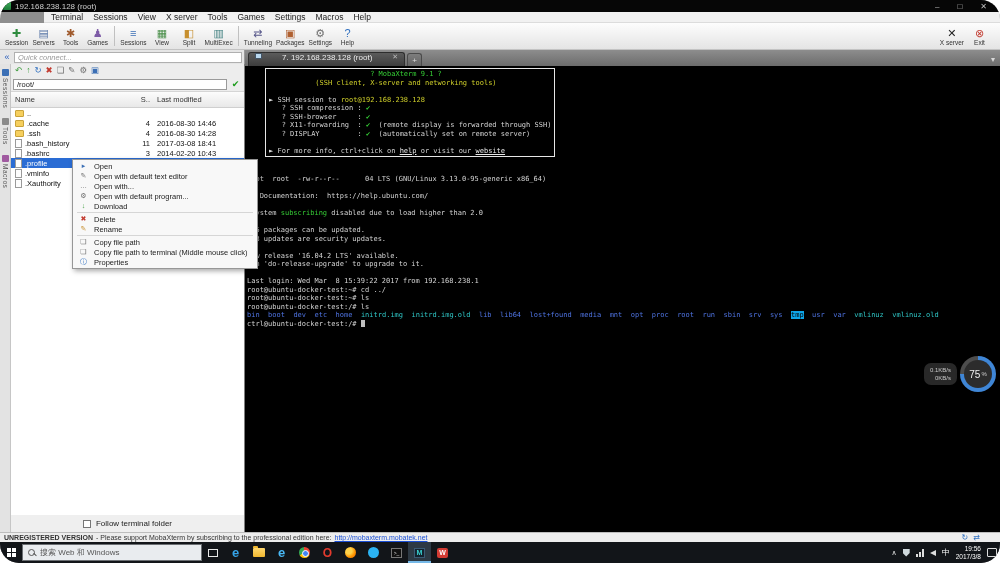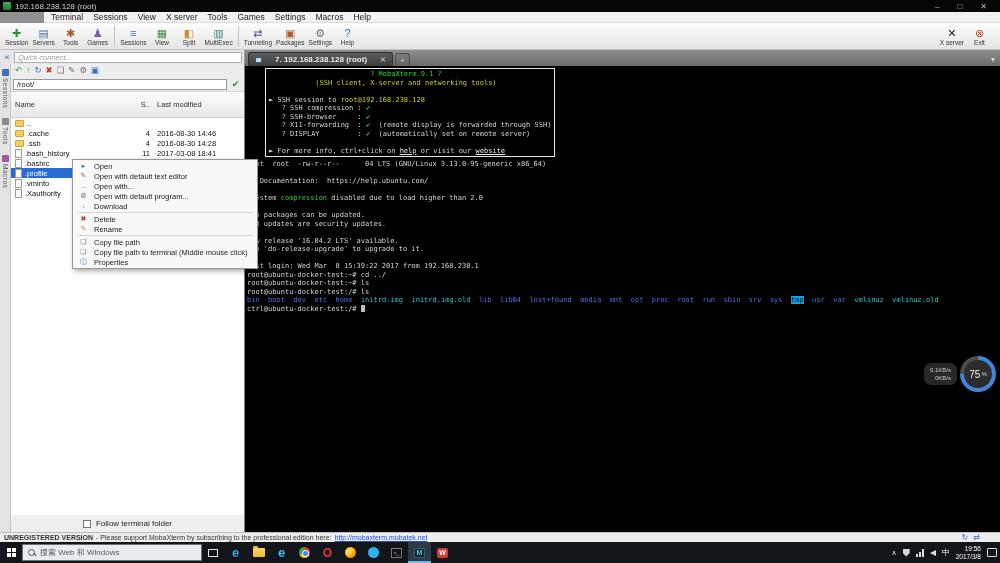--- a/index.html
+++ b/index.html
@@ -1,18 +1,18 @@
 <!DOCTYPE html>
 <html><head>
 <meta charset="utf-8">
 <style>
   *{margin:0;padding:0;box-sizing:border-box;}
   html,body{width:1000px;height:563px;}
   body{font-family:"Liberation Sans",sans-serif;overflow:hidden;}
-  #app{position:relative;width:1000px;height:563px;background:#8f8f8f;overflow:hidden;}
+  #app{position:relative;width:1000px;height:563px;background:#8f8f8f;overflow:hidden;border-radius:19px;}
 
   
   #titlebar{position:absolute;left:0;top:0;width:1000px;height:12px;background:#060606;color:#cfcfcf;
     font-size:8px;display:flex;align-items:center;padding:0 3px;gap:4px;}
   .app-ico{width:8px;height:8px;background:linear-gradient(#3fae5a,#1c7a38);border-radius:1px;}
   #win-controls{margin-left:auto;display:flex;gap:18px;padding-right:10px;color:#bdbdbd;font-size:8px;}
   .wbtn{cursor:default;}
 
   
   #menubar{position:absolute;left:0;top:12px;width:1000px;height:11px;background:#f1f1f1;border-bottom:1px solid #dcdcdc;
@@ -44,21 +44,21 @@
   .vlabel{writing-mode:vertical-rl;font-size:6.5px;color:#555;letter-spacing:.5px;}
 
   
   #filepanel{position:absolute;left:11px;top:64px;width:234px;height:468px;background:#f4f4f4;border-right:1px solid #7f7f7f;
     display:flex;flex-direction:column;}
   #fp-toolbar{height:13px;display:flex;align-items:center;gap:4px;padding:0 4px;background:#ededed;}
   .fp-icon{font-size:8.5px;line-height:9px;}
   #fp-pathrow{height:14px;display:flex;align-items:center;gap:2px;padding:0 2px;background:#ededed;}
   #fp-path{flex:1;height:11px;border:1px solid #9a9a9a;background:#fff;font-size:7.5px;color:#222;display:flex;align-items:center;padding:0 3px;}
   #fp-go{width:13px;text-align:center;color:#1f9d1f;font-size:9px;line-height:11px;}
-  #fp-headers{height:27px;display:flex;align-items:center;background:linear-gradient(#fcfcfc,#e8e8e8);
+  #fp-headers{height:17px;display:flex;align-items:center;background:linear-gradient(#fcfcfc,#e8e8e8);
     border-top:1px solid #d5d5d5;border-bottom:1px solid #cfcfcf;font-size:7.5px;color:#333;}
   .col-name{width:112px;padding-left:4px;}
   .col-size{width:30px;text-align:right;padding-right:3px;}
   .col-mod{flex:1;padding-left:4px;}
   #file-list{flex:1;background:#fff;overflow:hidden;font-size:7.5px;color:#111;}
   .frow{height:10px;display:flex;align-items:center;}
   .frow.selected{background:#2a6cd4;color:#fff;}
   .fname{width:112px;display:flex;align-items:center;gap:3px;padding-left:4px;overflow:hidden;white-space:nowrap;}
   .fsize{width:30px;text-align:right;padding-right:3px;}
   .fmod{flex:1;padding-left:4px;white-space:nowrap;}
@@ -70,33 +70,33 @@
   
   #ctxmenu{position:absolute;left:72px;top:159px;width:186px;background:#f8f8f8;border:1px solid #979797;
     box-shadow:2px 2px 5px rgba(0,0,0,.35);padding:1px;font-size:7.5px;color:#222;z-index:60;}
   .cmi{height:10px;display:flex;align-items:center;padding-left:20px;position:relative;white-space:nowrap;}
   .cicon{position:absolute;left:3px;width:13px;text-align:center;font-size:7px;line-height:10px;}
   .csep{height:1px;background:#d6d6d6;margin:1px 3px;}
 
   
   #tabbar{position:absolute;left:245px;top:50px;width:755px;height:16px;background:linear-gradient(#8d8d8d,#6c6c6c);
     display:flex;align-items:flex-end;padding-left:3px;}
-  .tab{height:14px;background:linear-gradient(#5b5b5b,#3d3d3d);color:#eee;font-size:8px;display:flex;align-items:center;
-    gap:13px;padding:0 6px;border-radius:3px 3px 0 0;border:1px solid #2d2d2d;border-bottom:0;font-weight:bold;}
+  .tab{height:14px;background:linear-gradient(#5b5b5b,#3d3d3d);color:#eee;font-size:8px;display:flex;align-items:flex-start;
+    gap:20px;padding:0 6px;border-radius:3px 3px 0 0;border:1px solid #2d2d2d;border-bottom:0;}
   .tab-ico{width:7px;height:6px;background:#b9d8ef;border:1px solid #456;display:inline-block;}
   .tclose{color:#b9b9b9;font-size:7px;}
   .tabstub{width:15px;height:13px;margin-left:2px;background:linear-gradient(#7d7d7d,#636363);border:1px solid #4a4a4a;border-bottom:0;
     border-radius:3px 3px 0 0;color:#ddd;font-size:8px;display:flex;align-items:center;justify-content:center;}
   #tabbar-right{margin-left:auto;color:#d8d8d8;font-size:8px;padding:0 5px 2px 0;}
 
   
   #terminal{position:absolute;left:245px;top:66px;width:755px;height:466px;background:#000;color:#d4d4d4;
     font-family:"DejaVu Sans Mono",monospace;font-size:7px;line-height:8.5px;padding:2px 0 0 2px;overflow:hidden;}
   .term-line{white-space:pre;height:8.5px;}
-  #banner{border:1px solid #e6e6e6;margin:0 0 3px 18px;padding:1px 3px;display:inline-block;}
+  #banner{border:1px solid #e6e6e6;margin:0 0 18px 18px;padding:1px 3px;display:inline-block;}
   .t-d{color:#d4d4d4;}
   .t-g{color:#35cd35;}
   .t-y{color:#cfcf2a;}
   .t-c{color:#2fc7c7;}
   .t-b{color:#4f74e3;}
   .t-u{color:#e8e8e8;text-decoration:underline;}
   .t-tmp{background:#0ea5e9;color:#000;}
   .cursor{display:inline-block;width:4px;height:7px;background:#bfbfbf;vertical-align:-1px;}
 
   
@@ -371,21 +371,21 @@
     <div id="tabbar-right">▾</div>
   </div>
 
   <div id="terminal">
     <div id="banner"><div class="term-line"><span class="t-d">                        </span><span class="t-g">? MobaXterm 9.1 ?</span></div><div class="term-line"><span class="t-d">           </span><span class="t-y">(SSH client, X-server and networking tools)</span></div><div class="term-line">&nbsp;</div><div class="term-line"><span class="t-d">► SSH session to </span><span class="t-y">root@192.168.238.128</span></div><div class="term-line"><span class="t-d">   ? SSH compression : </span><span class="t-g">✔</span></div><div class="term-line"><span class="t-d">   ? SSH-browser     : </span><span class="t-g">✔</span></div><div class="term-line"><span class="t-d">   ? X11-forwarding  : </span><span class="t-g">✔</span><span class="t-d">  (remote display is forwarded through SSH)</span></div><div class="term-line"><span class="t-d">   ? DISPLAY         : </span><span class="t-g">✔</span><span class="t-d">  (automatically set on remote server)</span></div><div class="term-line">&nbsp;</div><div class="term-line"><span class="t-d">► For more info, ctrl+click on </span><span class="t-u">help</span><span class="t-d"> or visit our </span><span class="t-u">website</span></div></div>
     <div id="termlines">
         <div class="term-line"><span class="t-d">root  root  -rw-r--r--      04 LTS (GNU/Linux 3.13.0-95-generic x86_64)</span></div>
         <div class="term-line">&nbsp;</div>
         <div class="term-line"><span class="t-d"> * Documentation:  https://help.ubuntu.com/</span></div>
         <div class="term-line">&nbsp;</div>
-        <div class="term-line"><span class="t-d"> System </span><span class="t-g">compression</span><span class="t-d"> disabled due to load higher than 2.0</span></div>
+        <div class="term-line"><span class="t-d"> System </span><span class="t-g">subscribing</span><span class="t-d"> disabled due to load higher than 2.0</span></div>
         <div class="term-line">&nbsp;</div>
         <div class="term-line"><span class="t-d">225 packages can be updated.</span></div>
         <div class="term-line"><span class="t-d">123 updates are security updates.</span></div>
         <div class="term-line">&nbsp;</div>
         <div class="term-line"><span class="t-d">New release '16.04.2 LTS' available.</span></div>
         <div class="term-line"><span class="t-d">Run 'do-release-upgrade' to upgrade to it.</span></div>
         <div class="term-line">&nbsp;</div>
         <div class="term-line"><span class="t-d">Last login: Wed Mar  8 15:39:22 2017 from 192.168.238.1</span></div>
         <div class="term-line"><span class="t-d">root@ubuntu-docker-test:~# cd ../</span></div>
         <div class="term-line"><span class="t-d">root@ubuntu-docker-test:~# ls</span></div>

